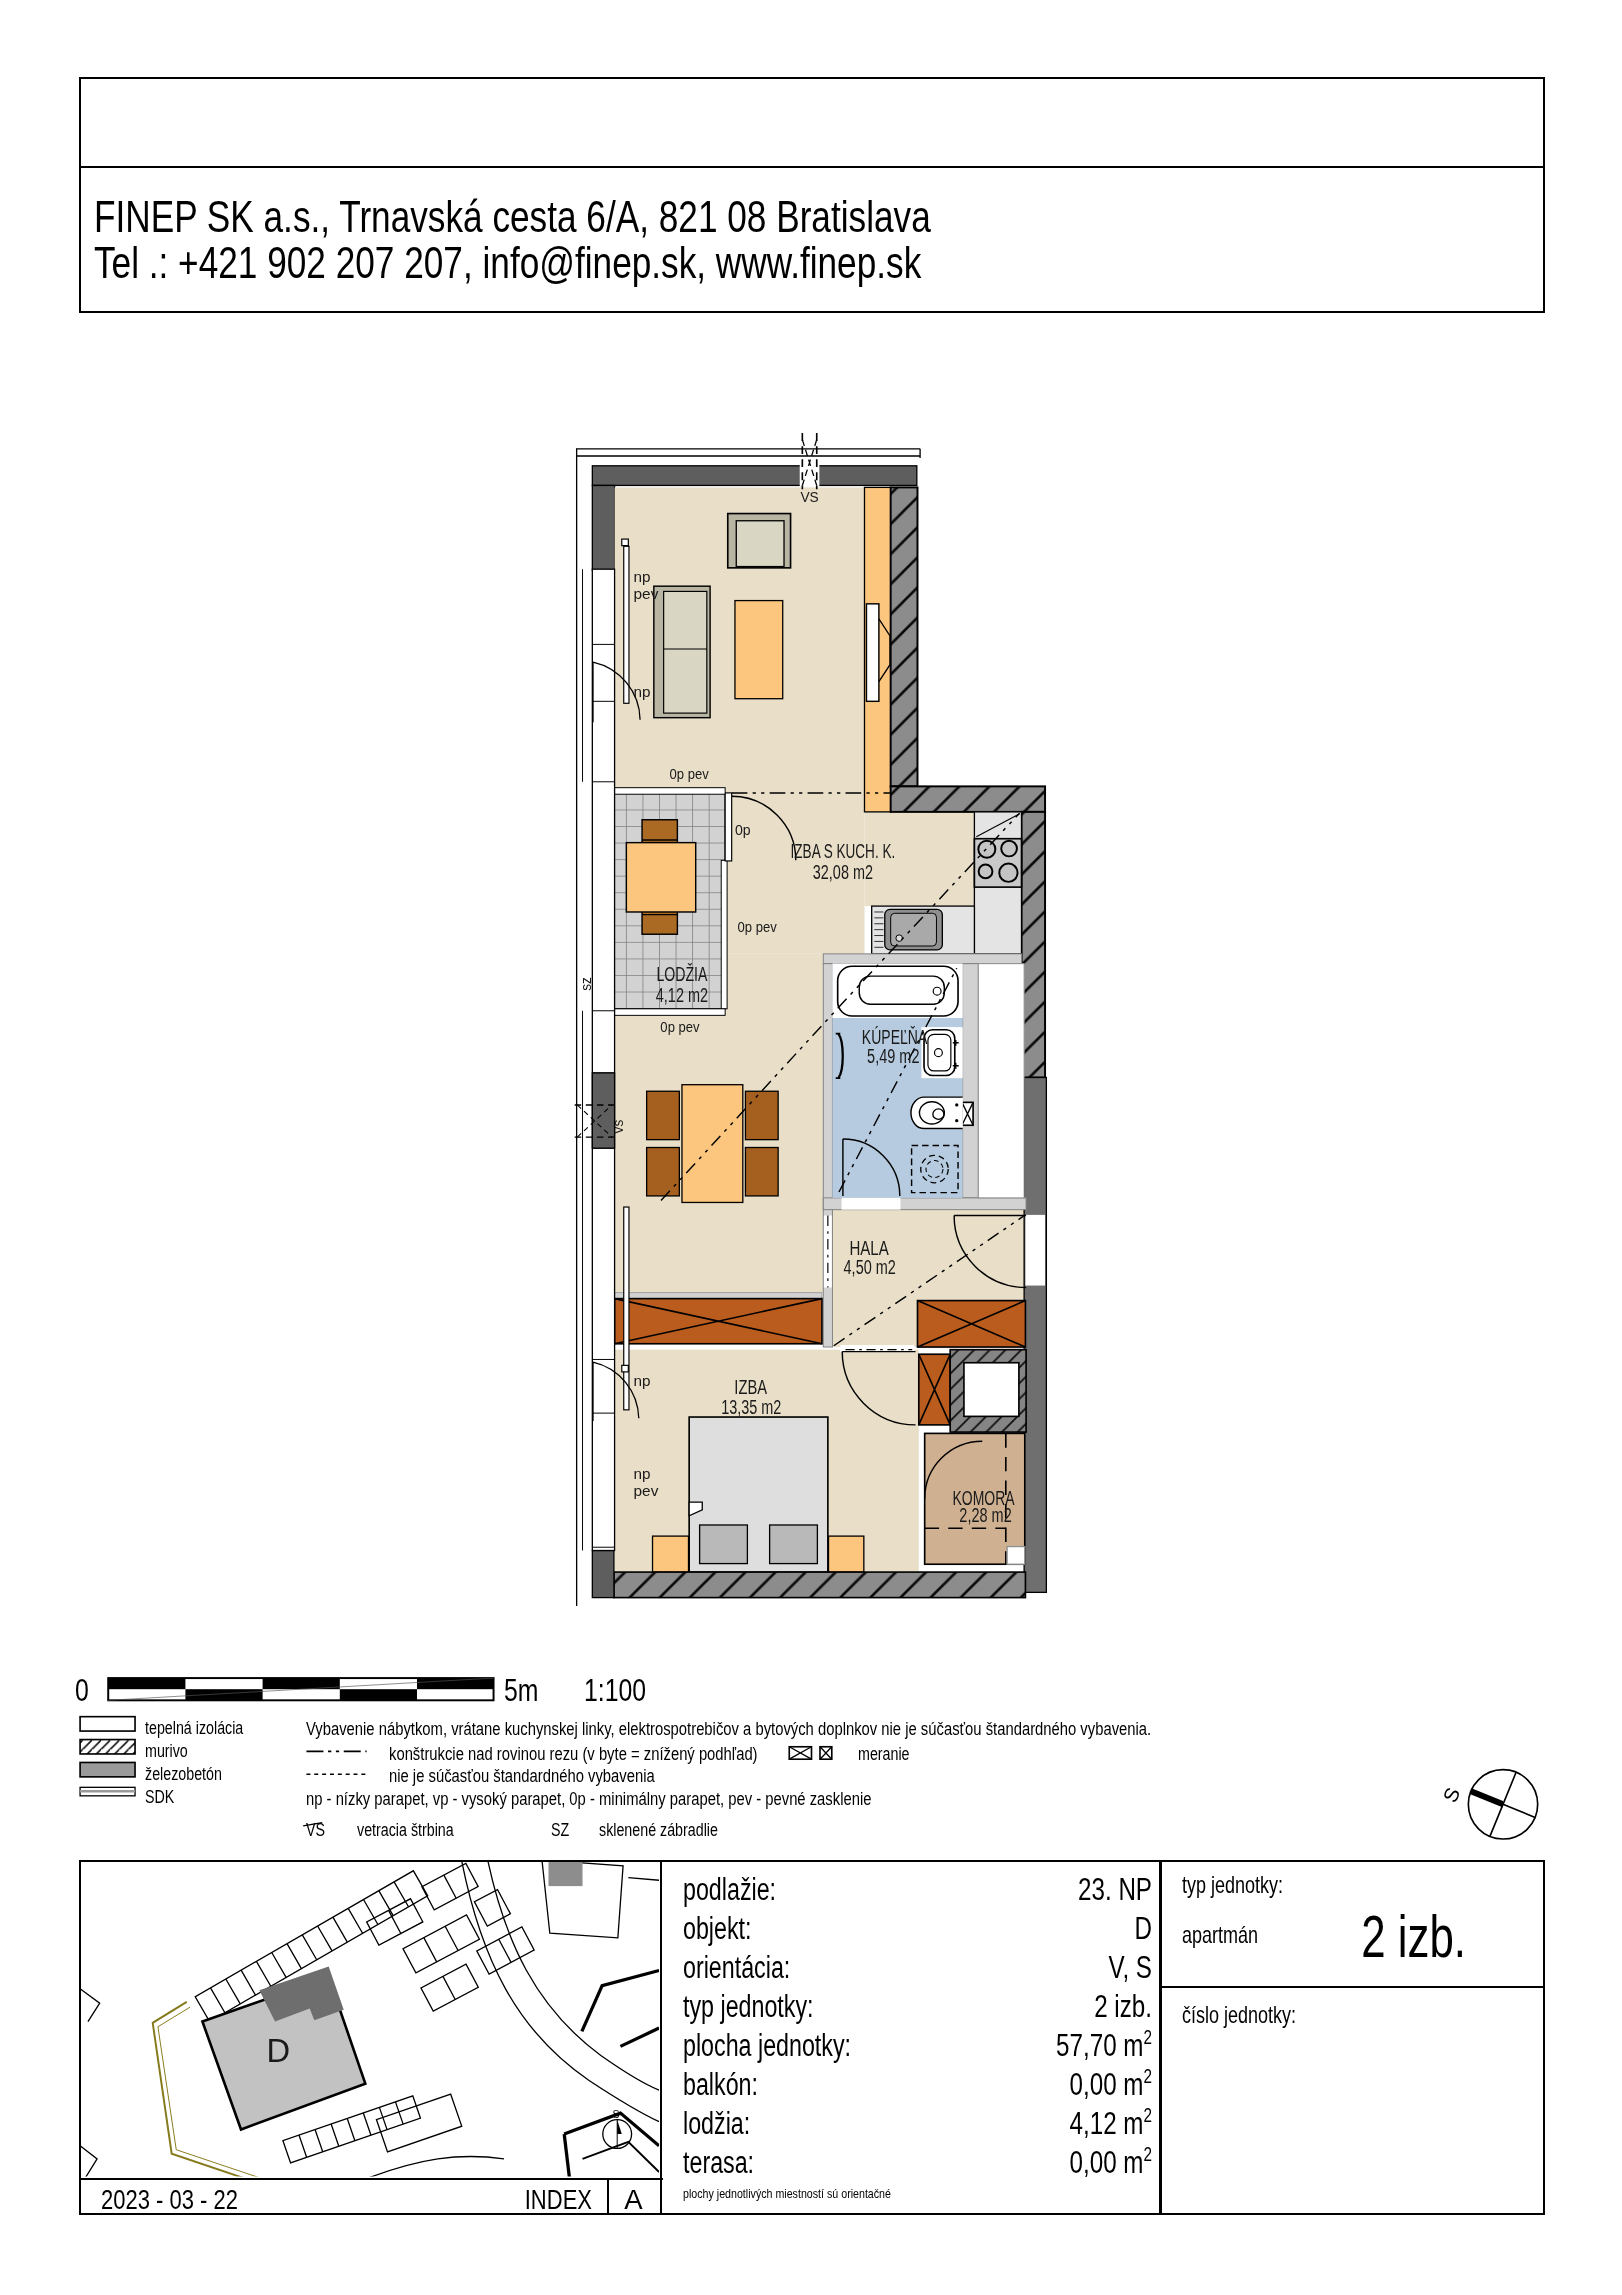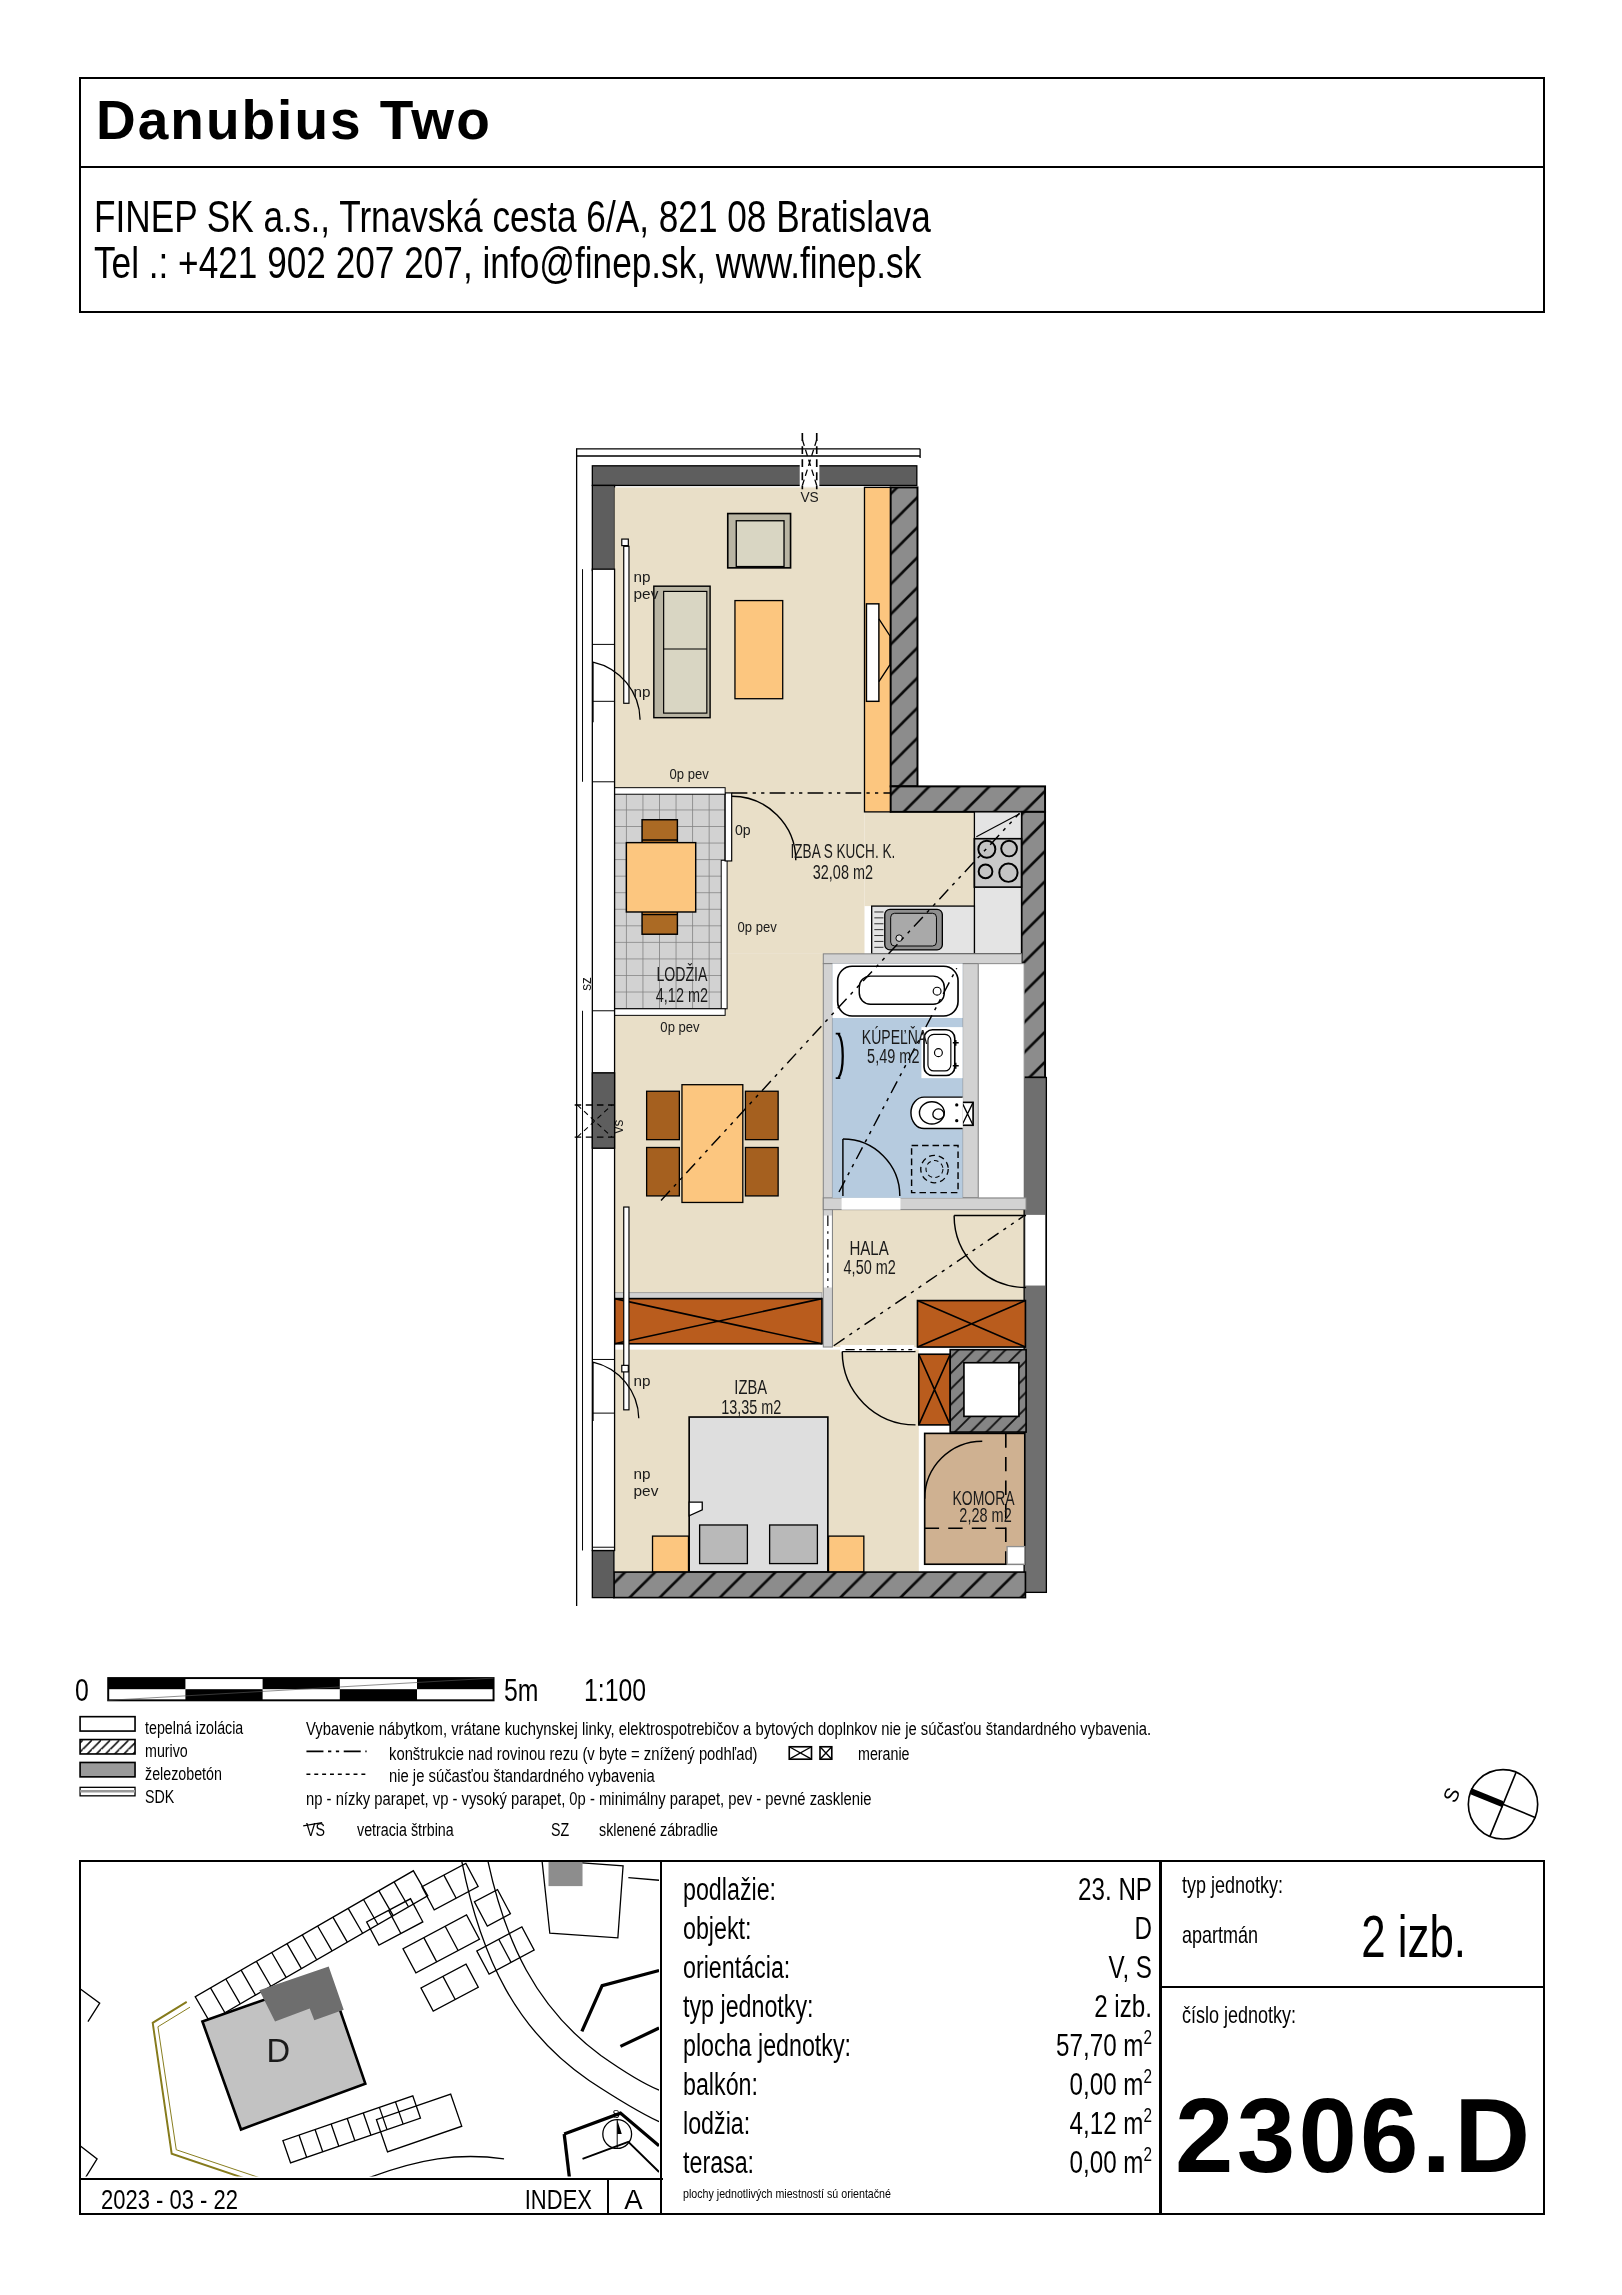--- a/index.html
+++ b/index.html
@@ -8,21 +8,20 @@
   .abs{position:absolute;}
   svg text{font-family:"Liberation Sans", sans-serif;}
   .sup{font-size:19.6px;position:relative;top:-11.8px;line-height:0;}
 </style>
 </head>
 <body>
 <div id="page">
 
 <div class="abs" style="left:79px;top:77px;width:1466px;height:236px;border:2.6px solid #000;box-sizing:border-box;"></div>
 <div class="abs" style="left:79px;top:166px;width:1466px;height:2px;background:#000;"></div>
-<div class="abs" style="left:96px;top:88px;font-size:55px;font-weight:bold;letter-spacing:2px;">Danubius Two</div>
 <div class="abs" style="left:94px;top:194px;font-size:44px;line-height:46px;transform:scaleX(0.8);transform-origin:0 0;white-space:nowrap;">FINEP SK a.s., Trnavská cesta 6/A, 821 08 Bratislava<br>Tel .: +421 902 207 207, info@finep.sk, www.finep.sk</div>
 
 <svg class="abs" style="left:0;top:0;" width="1623" height="2295" viewBox="0 0 2480 3508">
 <defs>
   <pattern id="hatchW" patternUnits="userSpaceOnUse" width="46" height="46">
     <rect width="46" height="46" fill="#8c8c8c"></rect>
     <path d="M-11,57 L57,-11 M-34,34 L34,-34 M12,80 L80,12" stroke="#0a0a0a" stroke-width="4" fill="none"></path>
   </pattern>
   <pattern id="hatchL" patternUnits="userSpaceOnUse" width="14" height="14">
     <rect width="14" height="14" fill="#fff"></rect>
@@ -365,15 +364,14 @@
 <div class="abs" style="left:609px;top:2184px;width:49px;font-size:27.5px;text-align:center;">A</div>
 
 <div class="abs" style="left:683px;top:1870px;font-size:31px;line-height:39px;transform:scaleX(0.75);transform-origin:0 0;">podlažie:<br>objekt:<br>orientácia:<br>typ jednotky:<br>plocha jednotky:<br>balkón:<br>lodžia:<br>terasa:</div>
 <div class="abs" style="left:683px;top:1870px;width:469px;font-size:31px;line-height:39px;text-align:right;transform:scaleX(0.78);transform-origin:100% 0;">23. NP<br>D<br>V, S<br>2 izb.<br>57,70 m<span class="sup">2</span><br>0,00 m<span class="sup">2</span><br>4,12 m<span class="sup">2</span><br>0,00 m<span class="sup">2</span></div>
 <div class="abs" style="left:683px;top:2186px;font-size:13px;transform:scaleX(0.82);transform-origin:0 0;white-space:nowrap;">plochy jednotlivých miestností sú orientačné</div>
 
 <div class="abs" style="left:1182px;top:1871px;font-size:24px;transform:scaleX(0.75);transform-origin:0 0;">typ jednotky:</div>
 <div class="abs" style="left:1182px;top:1921px;font-size:24px;transform:scaleX(0.75);transform-origin:0 0;">apartmán</div>
 <div class="abs" style="left:1243px;top:1902px;width:223px;font-size:60px;text-align:right;transform:scaleX(0.73);transform-origin:100% 0;">2 izb.</div>
 <div class="abs" style="left:1182px;top:2001px;font-size:24px;transform:scaleX(0.75);transform-origin:0 0;">číslo jednotky:</div>
-<div class="abs" style="left:1175px;top:2076px;font-size:105px;font-weight:bold;letter-spacing:3.3px;">2306.D</div>
 </div>
 
 
 </body></html>

